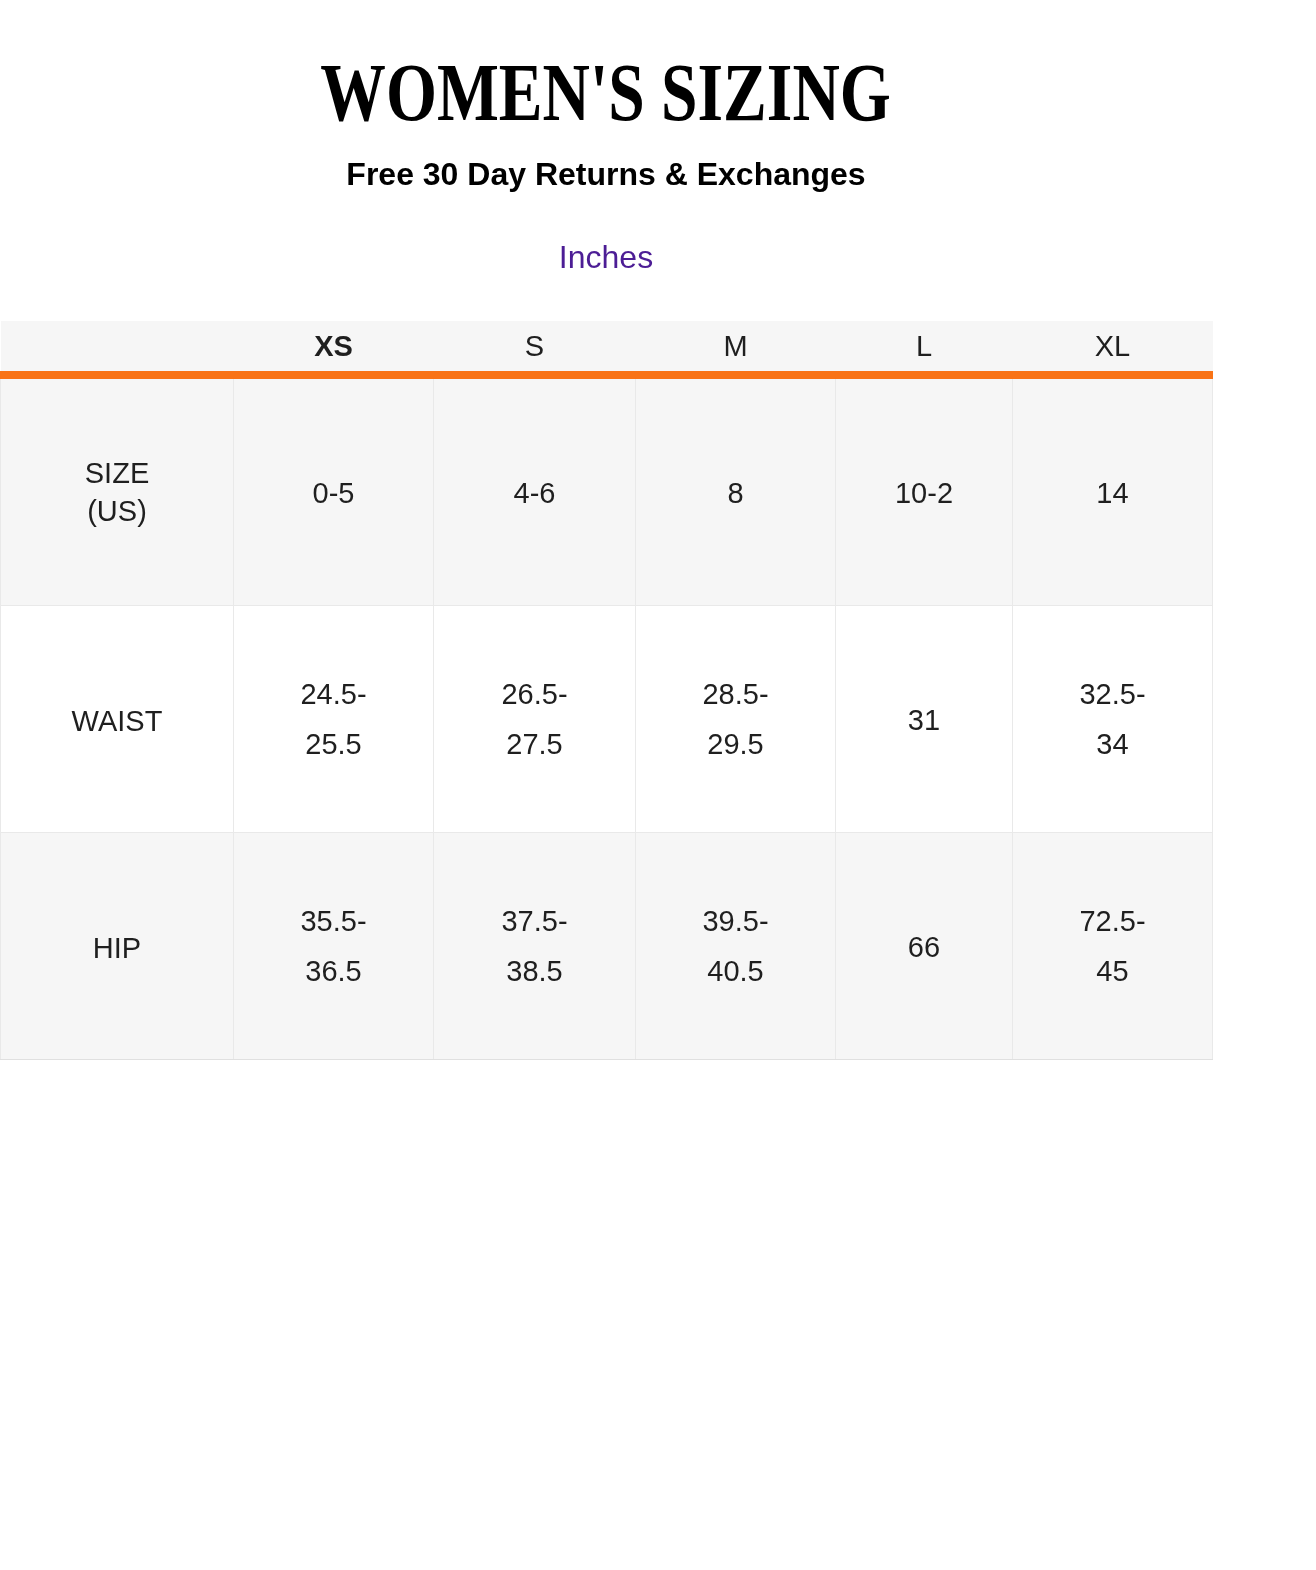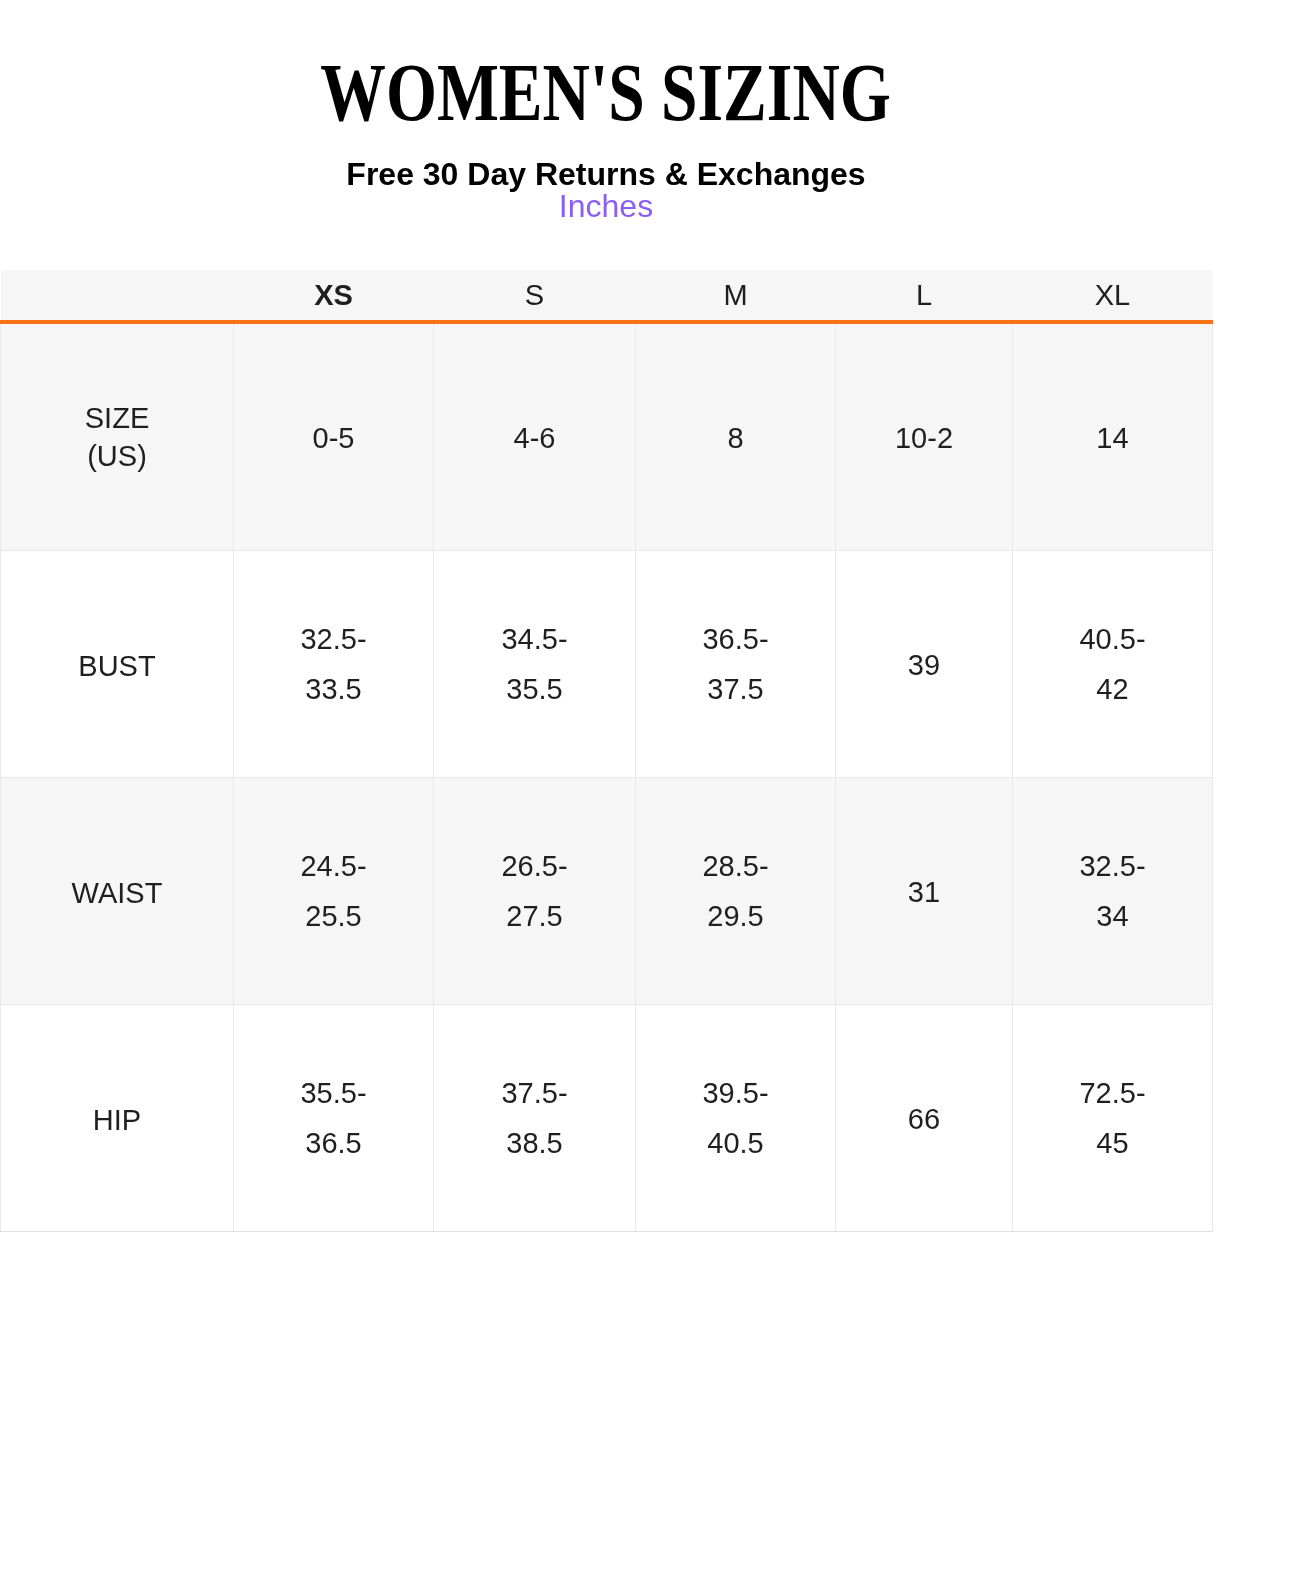--- a/index.html
+++ b/index.html
@@ -31,45 +31,46 @@
     transform-origin: center;
   }
   .subtitle {
     margin-top: 24px;
     font-size: 32px;
     font-weight: bold;
     line-height: 1;
     color: #000000;
   }
   .units {
+    margin-top: 51px;
     font-size: 32px;
     font-weight: 400;
     line-height: 1;
-    color: #8b5cf6;
+    color: #4c1d95;
   }
   table.sizing {
     margin-top: 48px;
     border-collapse: collapse;
     table-layout: fixed;
     width: 1212px;
     font-size: 29px;
     color: #1f1f1f;
   }
   table.sizing col.c-label { width: 233px; }
   table.sizing col.c-xs    { width: 200px; }
   table.sizing col.c-s     { width: 202px; }
   table.sizing col.c-m     { width: 200px; }
   table.sizing col.c-l     { width: 177px; }
   table.sizing col.c-xl    { width: 200px; }
   thead th {
     height: 50px;
     background: #f6f6f6;
     font-weight: 400;
     vertical-align: middle;
-    border-bottom: 4px solid #f97316;
+    border-bottom: 8px solid #f97316;
     padding: 0;
   }
   thead th.selected { font-weight: 700; }
   tbody td {
     height: 226px;
     vertical-align: middle;
     text-align: center;
     border: 1px solid #e9e9e9;
     background: #ffffff;
     padding: 0;
@@ -123,28 +124,20 @@
     <tbody>
       <tr>
         <td><span class="lbl">SIZE (US)</span></td>
         <td><span class="val">0-5</span></td>
         <td><span class="val">4-6</span></td>
         <td><span class="val">8</span></td>
         <td><span class="val">10-2</span></td>
         <td><span class="val">14</span></td>
       </tr>
       <tr>
-        <td><span class="lbl">BUST</span></td>
-        <td><span class="val">32.5-33.5</span></td>
-        <td><span class="val">34.5-35.5</span></td>
-        <td><span class="val">36.5-37.5</span></td>
-        <td><span class="val">39</span></td>
-        <td><span class="val">40.5-42</span></td>
-      </tr>
-      <tr>
         <td><span class="lbl">WAIST</span></td>
         <td><span class="val">24.5-25.5</span></td>
         <td><span class="val">26.5-27.5</span></td>
         <td><span class="val">28.5-29.5</span></td>
         <td><span class="val">31</span></td>
         <td><span class="val">32.5-34</span></td>
       </tr>
       <tr>
         <td><span class="lbl">HIP</span></td>
         <td><span class="val">35.5-36.5</span></td>

